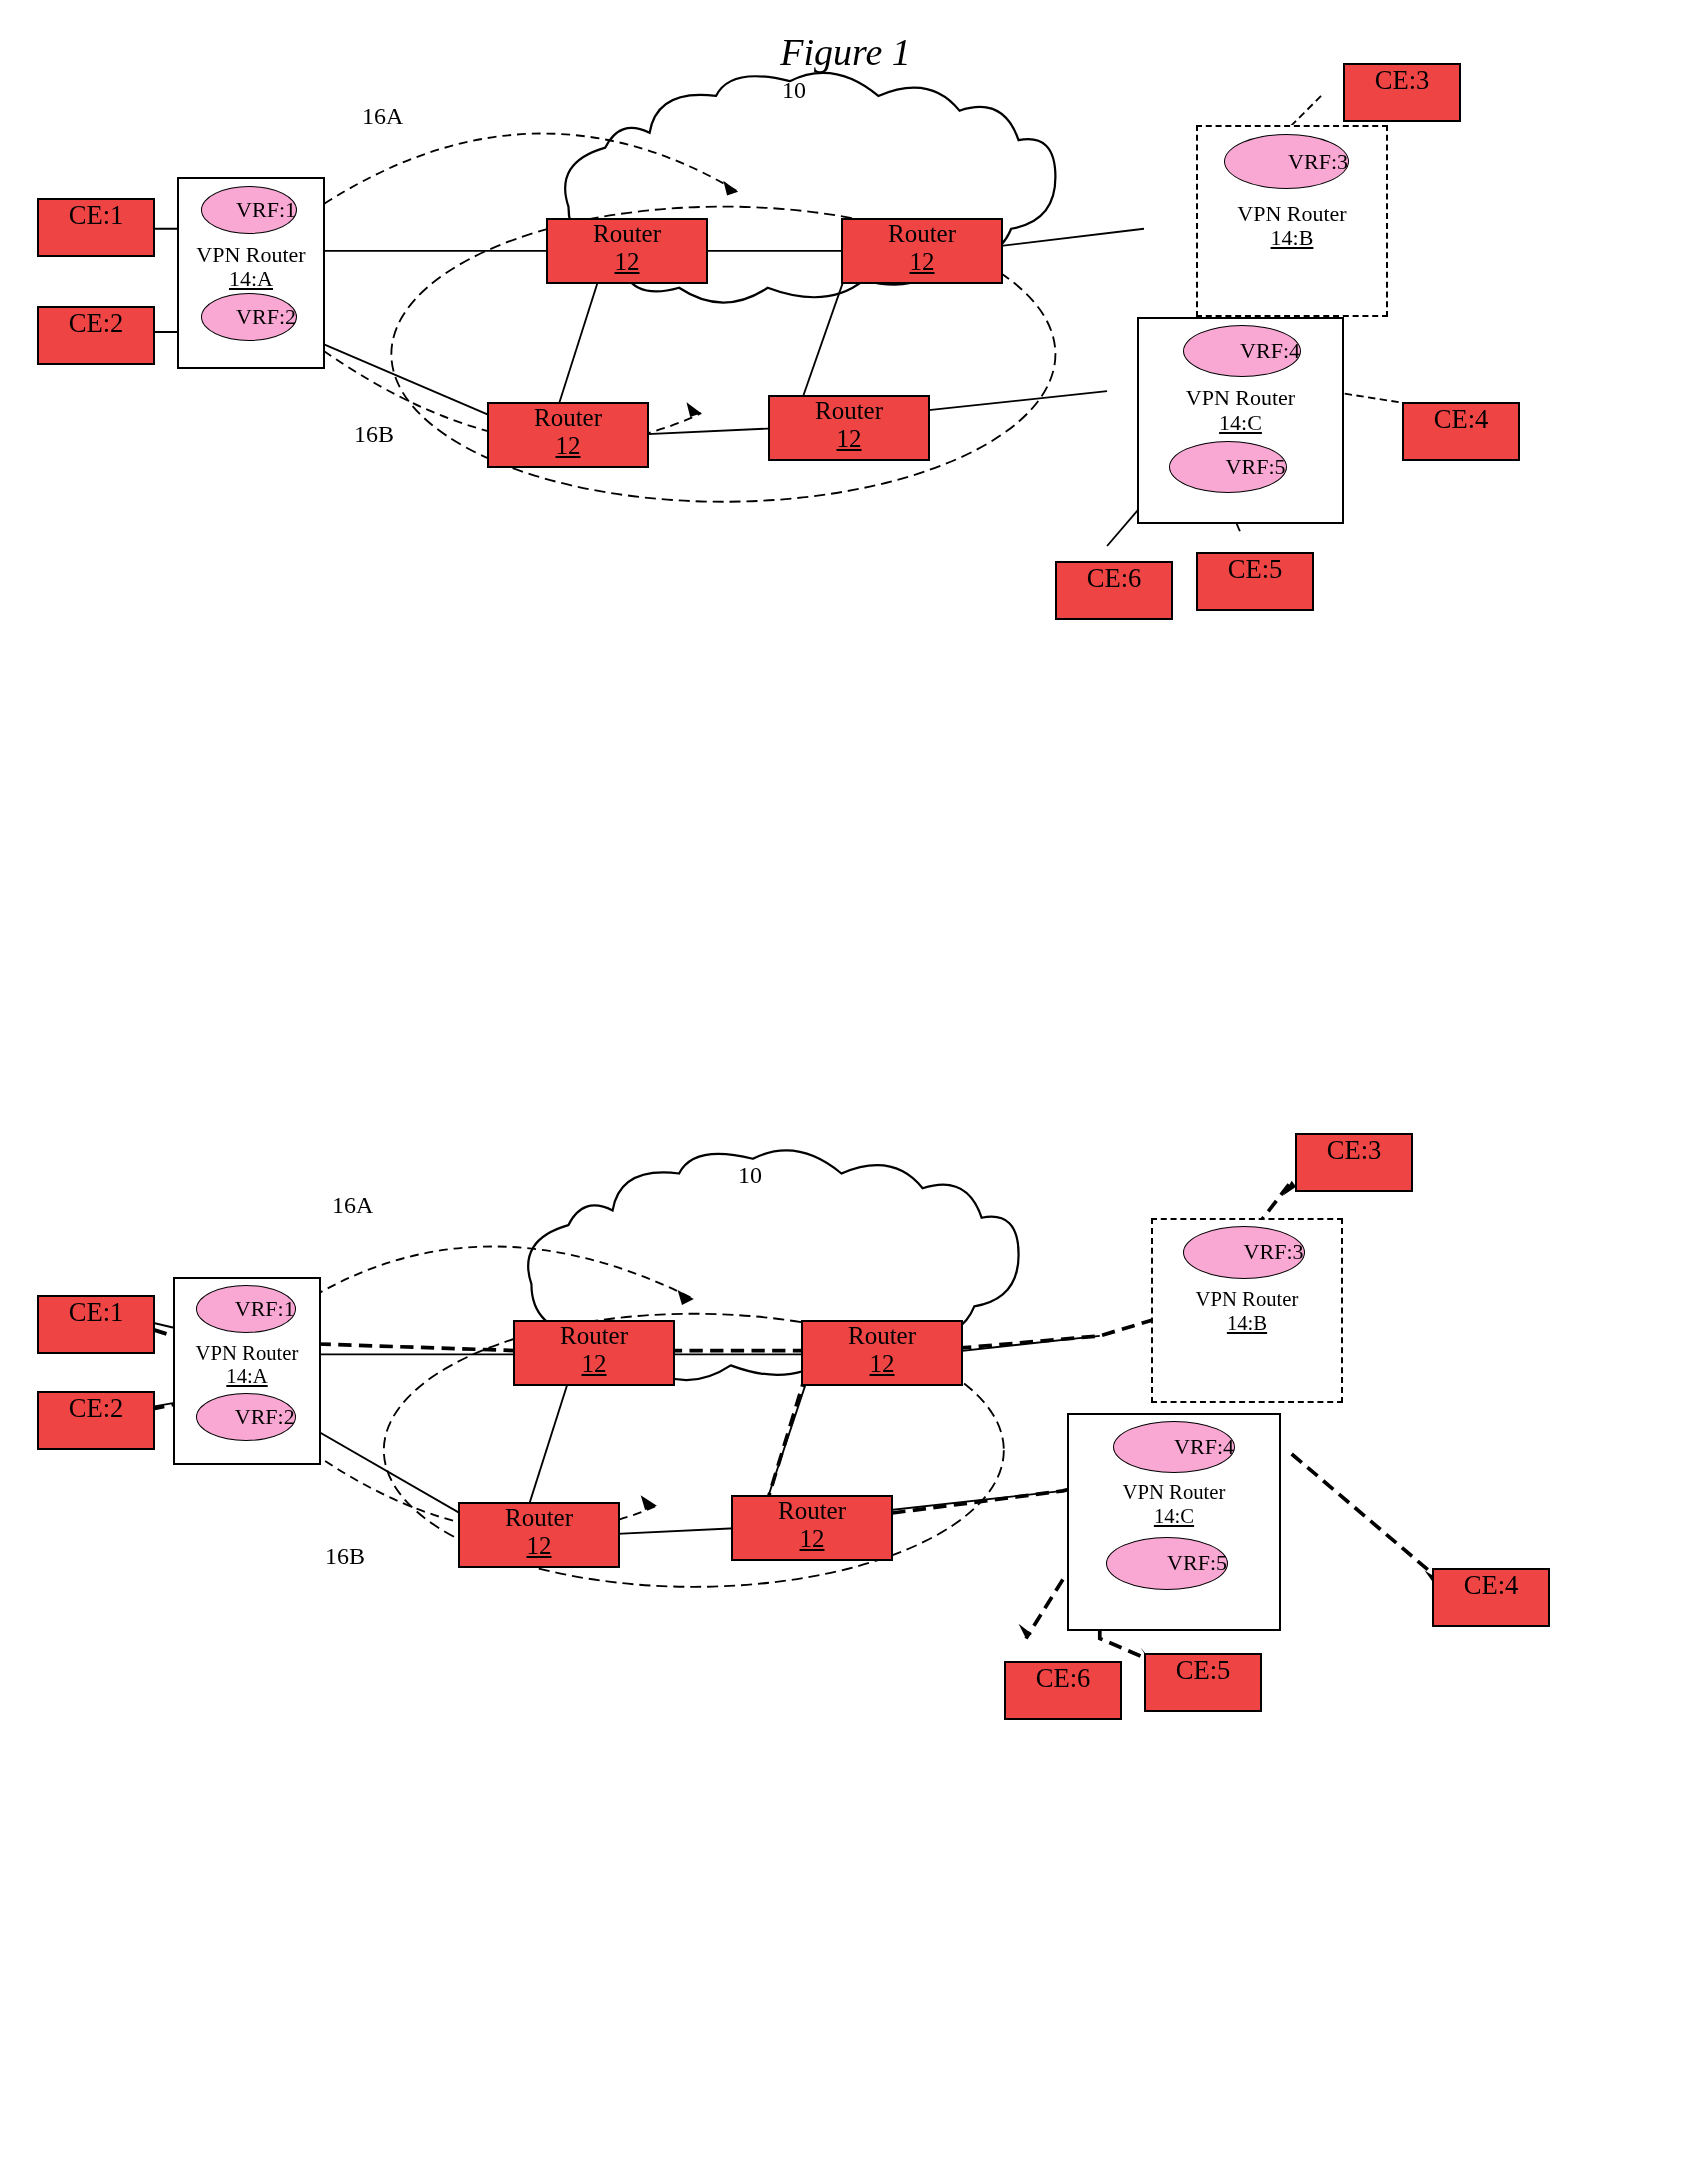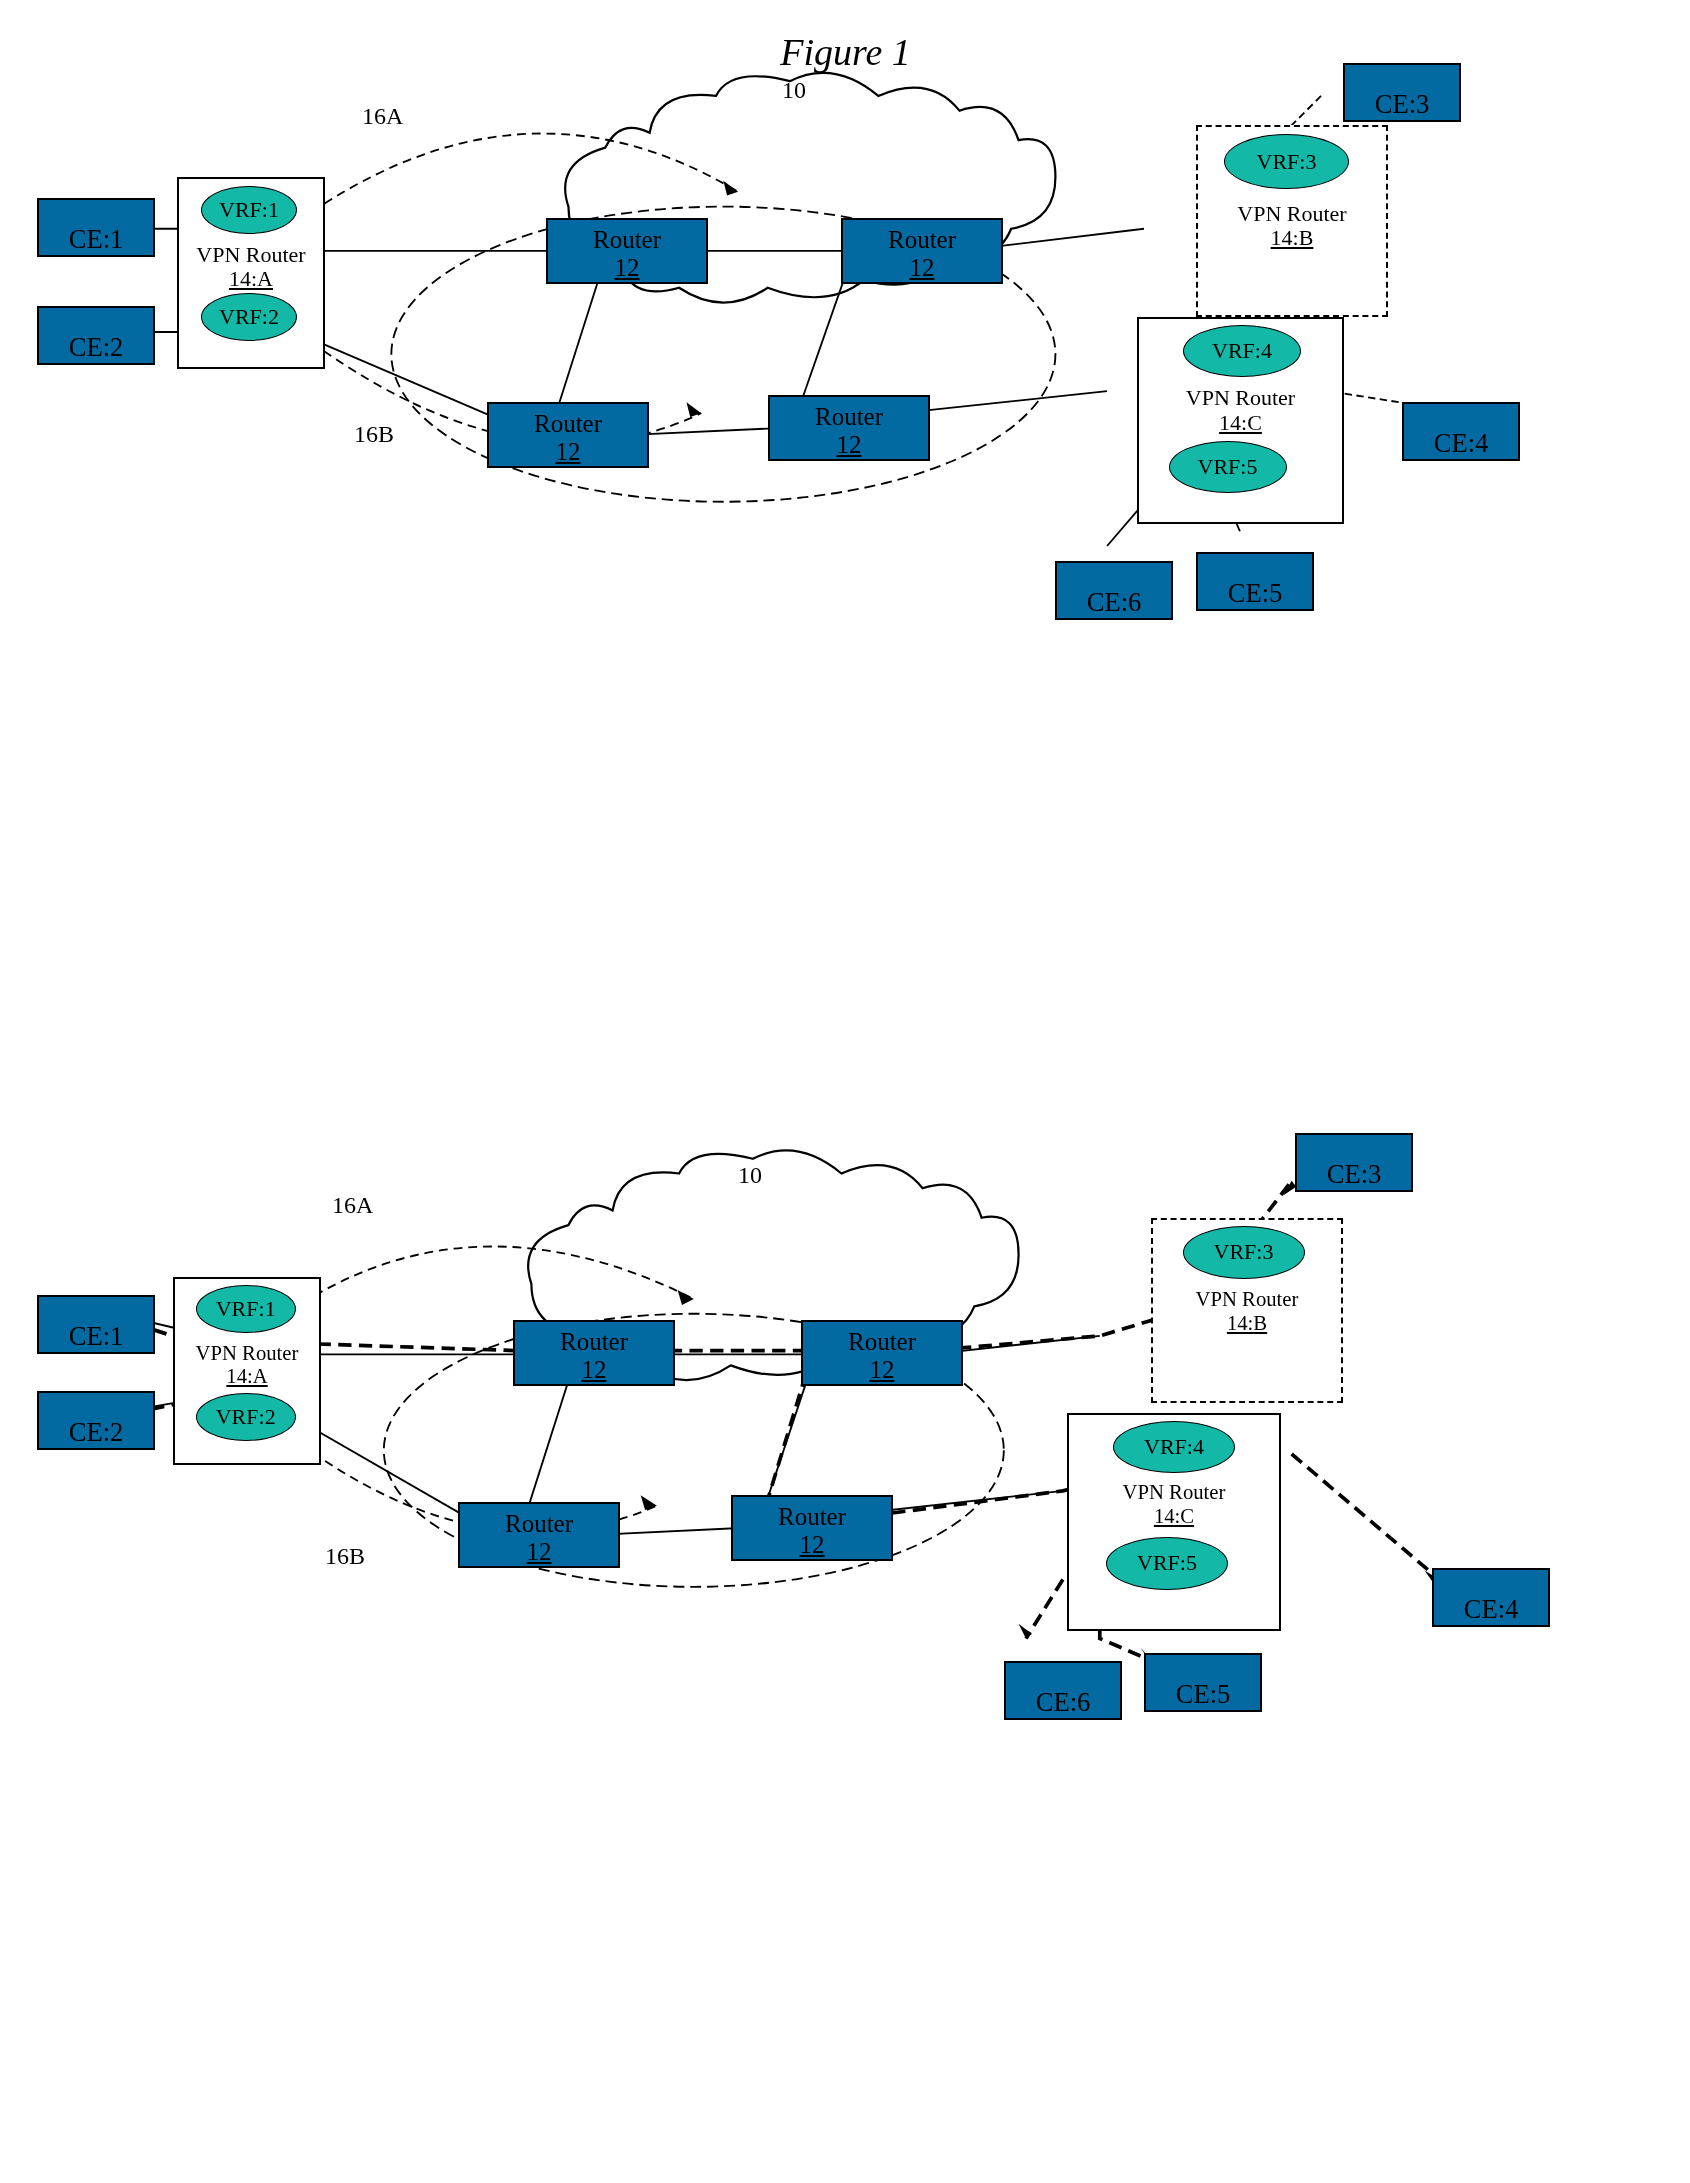--- a/index.html
+++ b/index.html
@@ -32,47 +32,47 @@
       font-style: italic;
       text-align: center;
       padding-top: 29.5px;
       font-weight: normal;
     }
 
     
     .box {
       position: absolute;
       border: 2.2px solid #000;
-      background: #0369a1;
+      background: #ef4444;
       display: flex;
       flex-direction: column;
       align-items: center;
-      justify-content: flex-end;
+      justify-content: flex-start;
       font-size: 26.6px;
     }
 
     .box-small {
       width: 118px;
       height: 59px;
     }
 
     .box-medium {
       width: 162px;
       height: 66px;
     }
 
     
     .oval {
       position: absolute;
       border: 1.8px solid #000;
       border-radius: 50%;
-      background: #14b8a6;
+      background: #f9a8d4;
       display: flex;
       align-items: center;
-      justify-content: center;
+      justify-content: flex-end;
       font-size: 23.6px;
     }
 
     
     .vpn-box {
       position: absolute;
       border: 2.2px solid #000;
       background: #fff;
     }
 

